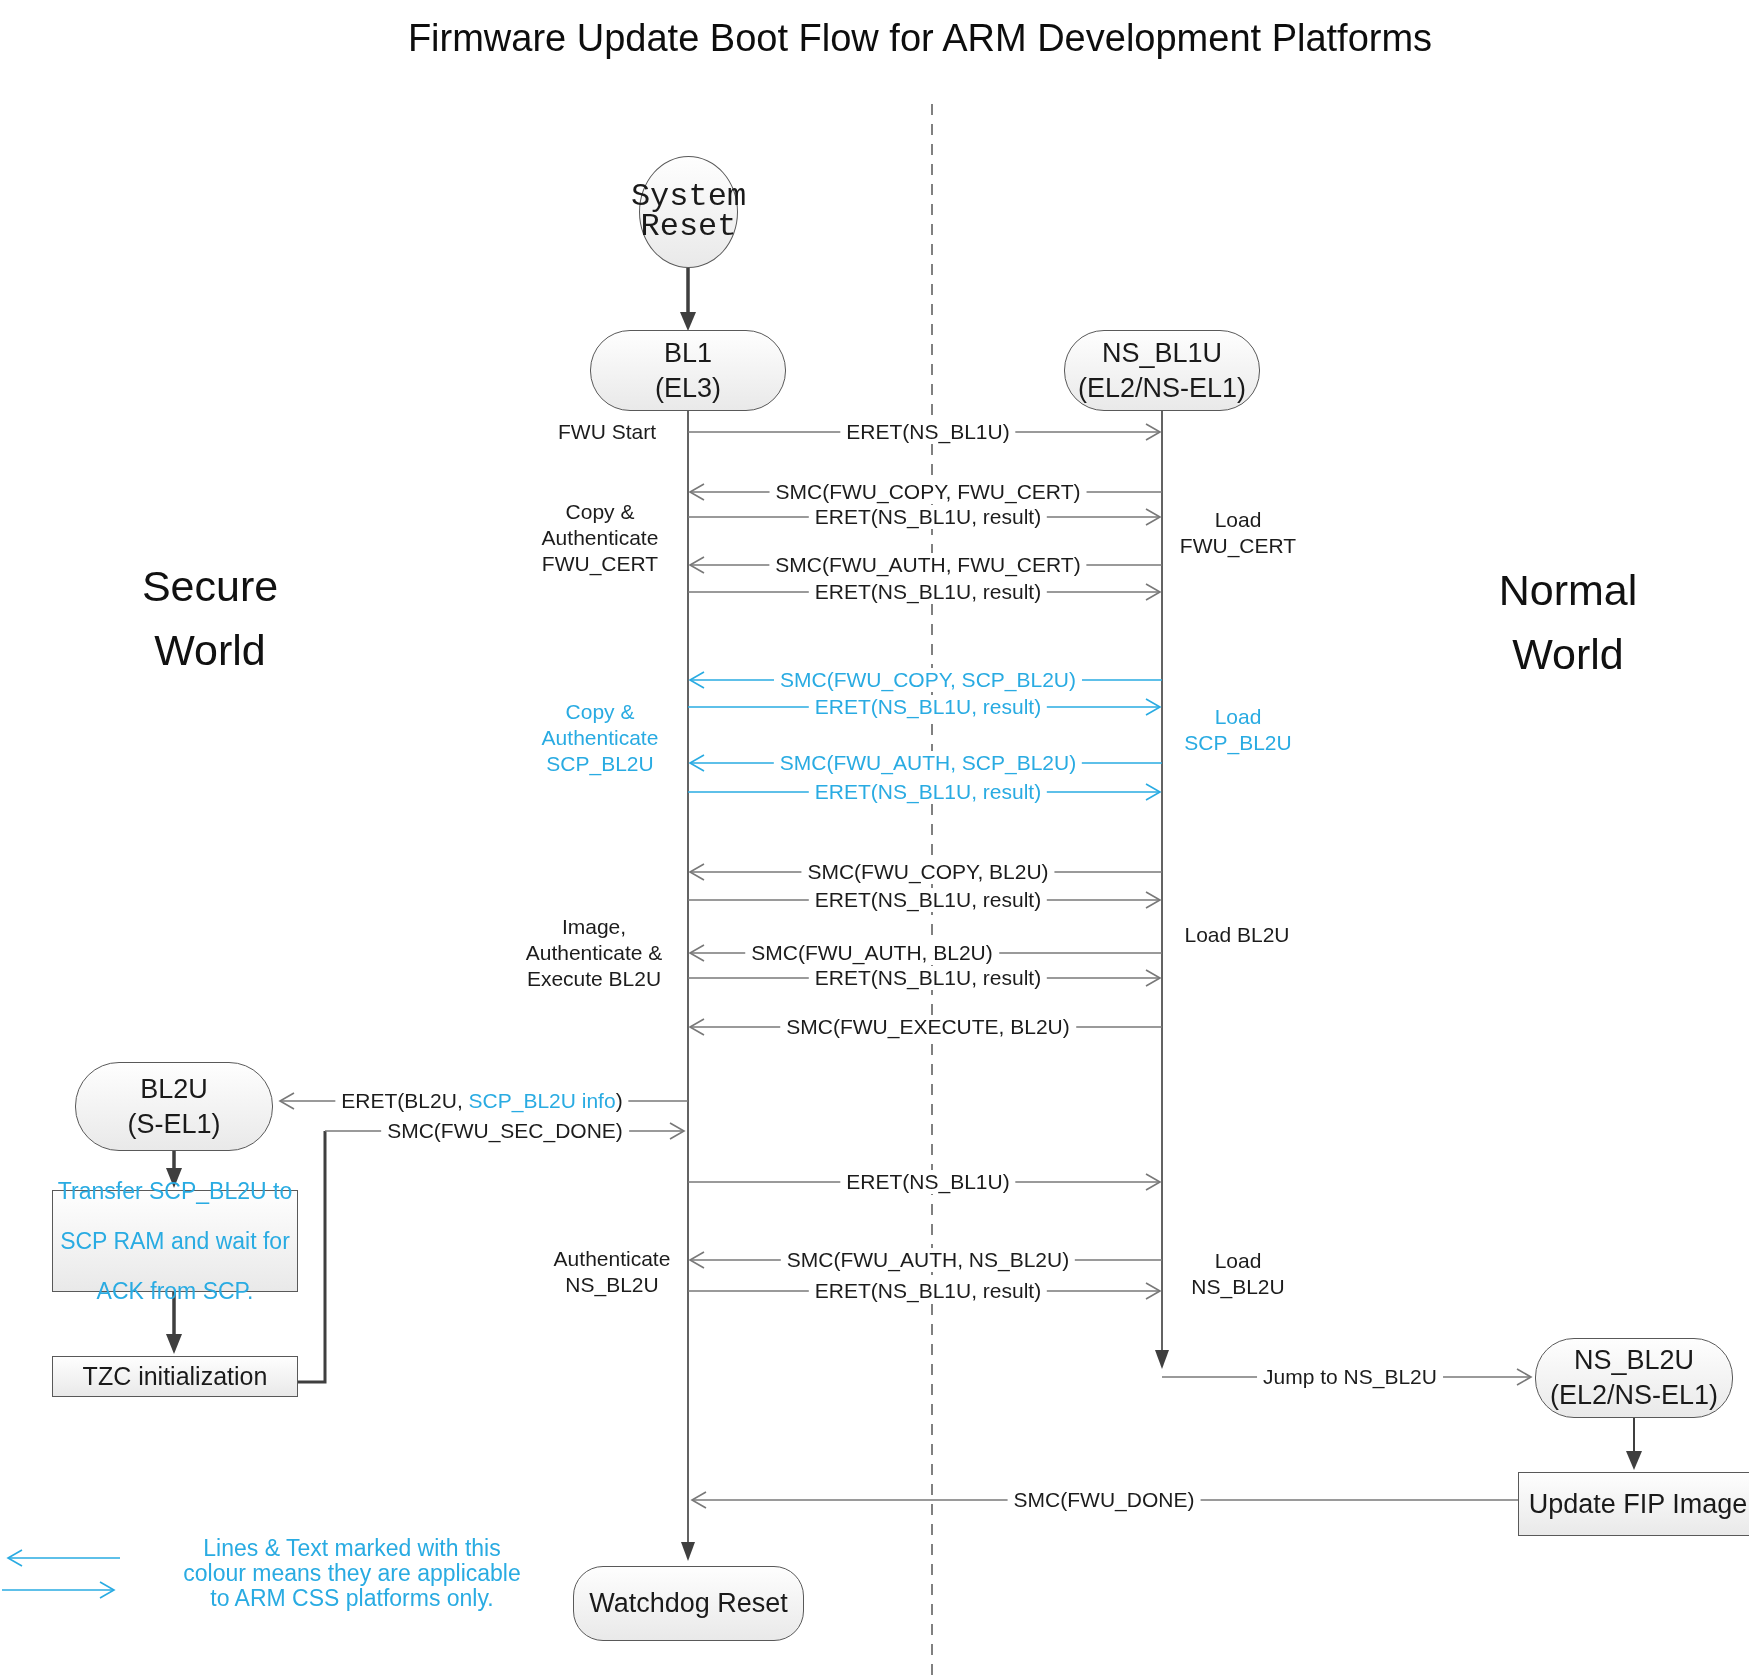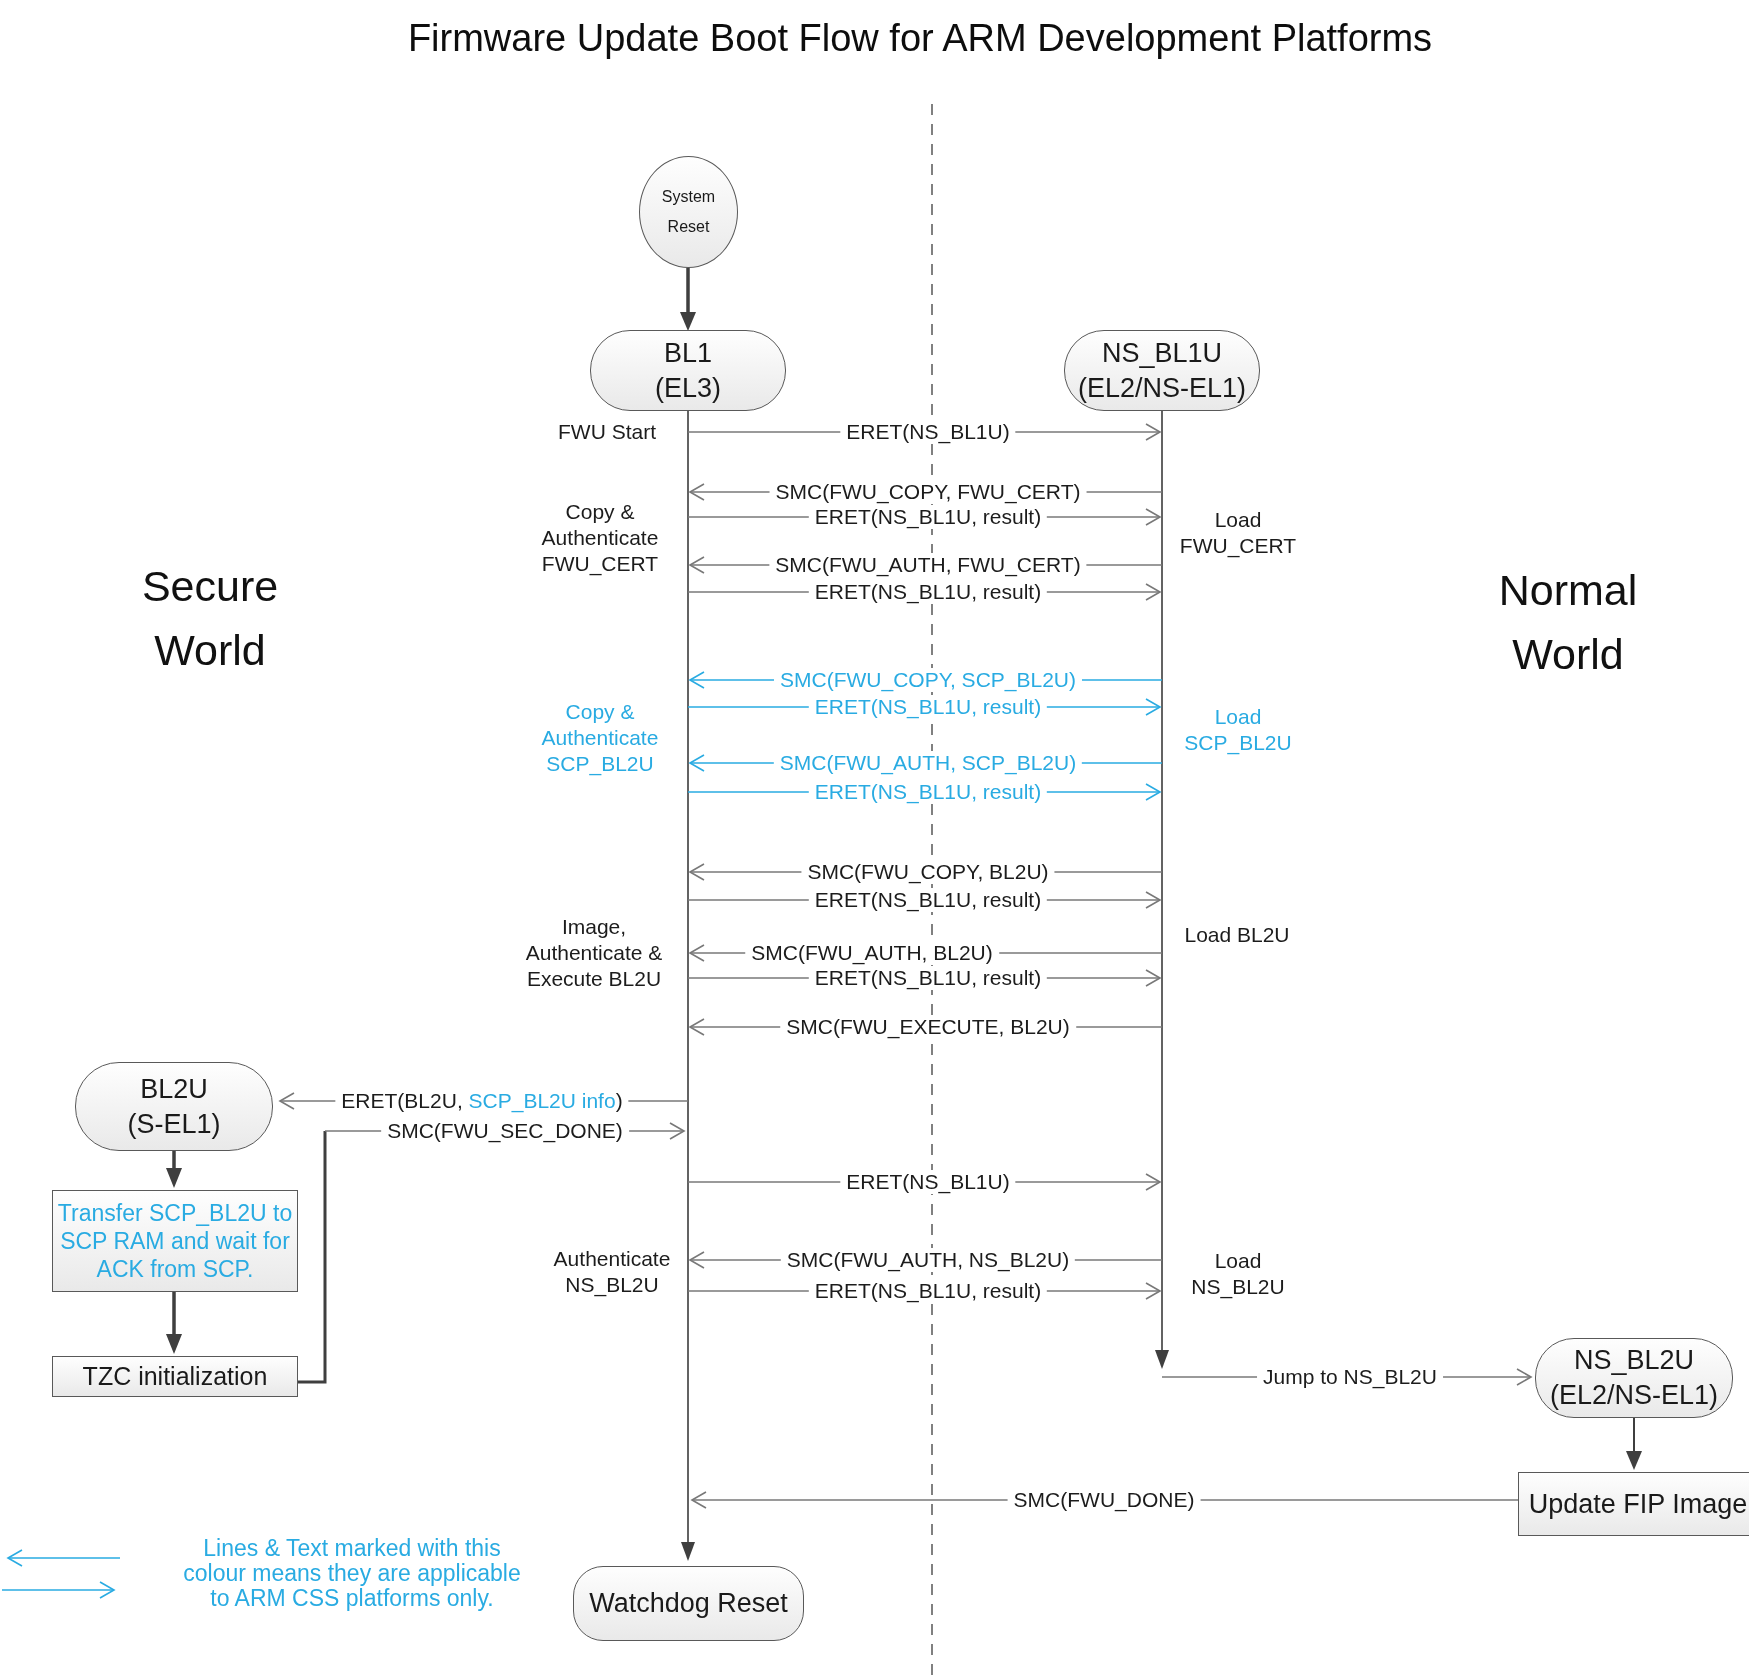--- a/index.html
+++ b/index.html
@@ -12,31 +12,31 @@
 
   
   .node{
     position:absolute;box-sizing:border-box;
     border:1.4px solid #595959;
     background:linear-gradient(#fefefe,#e9e9e9);
     display:flex;flex-direction:column;align-items:center;justify-content:center;
     text-align:center;font-size:27px;line-height:35px;color:#1a1a1a;
   }
   .node.square{border-radius:0;}
-  .ellipse{border-radius:50%;font-size:16px;line-height:30px;}
+  .ellipse{border-radius:50%;font-size:32px;line-height:30px;font-family:Liberation Mono, monospace;}
 
   
   .lbl{position:absolute;transform:translate(-50%,-50%);text-align:center;white-space:nowrap;}
   .msg{font-size:21px;background:#ffffff;padding:0 6px;color:#1c1c1c;}
   .side{font-size:21px;line-height:26px;color:#1c1c1c;}
   .blue{color:#29abe2;}
   .world{font-size:43px;line-height:64px;color:#111;}
   .title{font-size:38px;color:#0d0d0d;}
   .legend-text{font-size:23px;line-height:25px;}
-  .transfer-text{font-size:23px;line-height:28px;}
+  .transfer-text{font-size:23px;line-height:28px;gap:22px;}
 </style>
 </head>
 <body>
 
 <div id="stage">
 
   <svg class="layer" width="1749" height="1676" viewBox="0 0 1749 1676">
     <defs>
       <marker id="vGray" markerUnits="userSpaceOnUse" markerWidth="22" markerHeight="24" refX="18" refY="11" orient="auto">
         <path d="M4 3 L18 11 L4 19" fill="none" stroke="#787878" stroke-width="1.6"></path>

